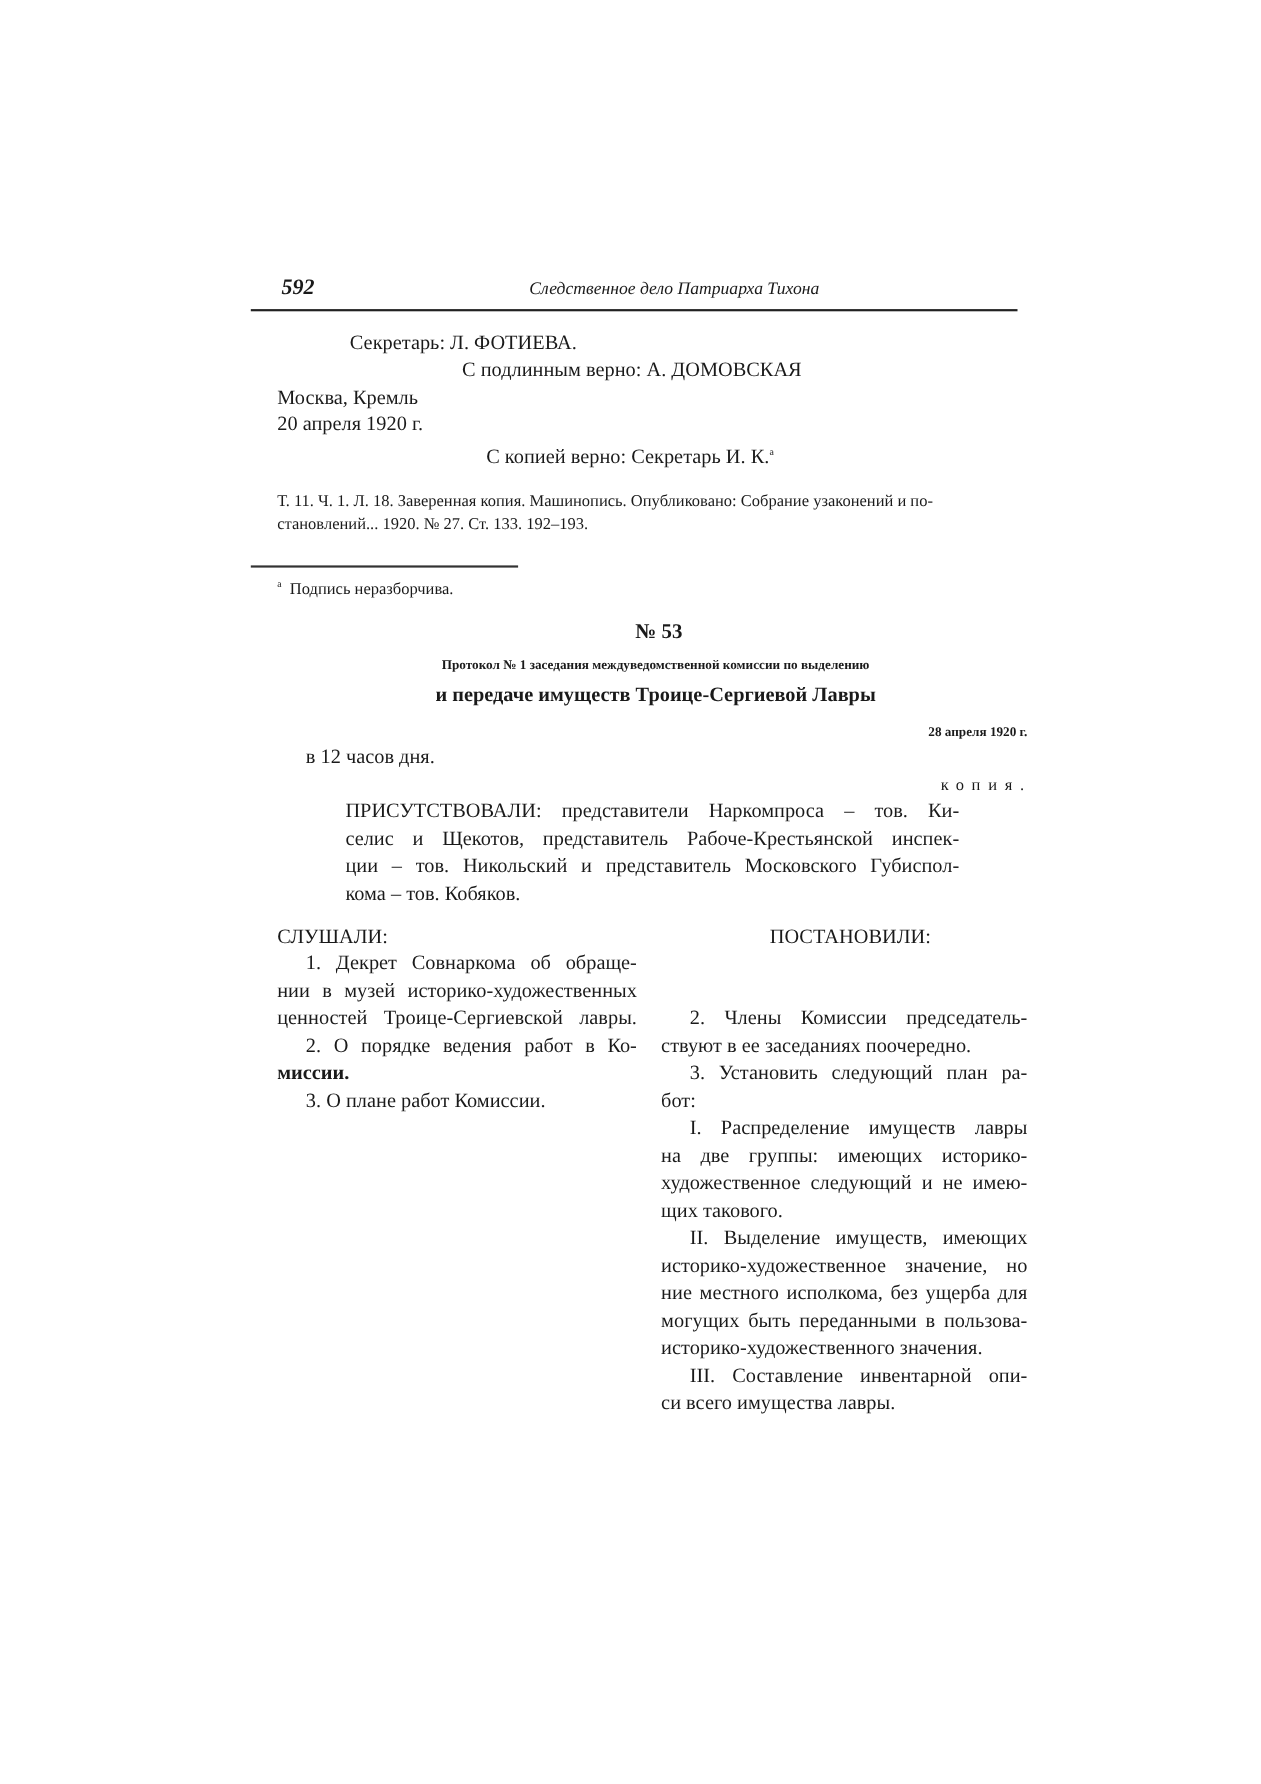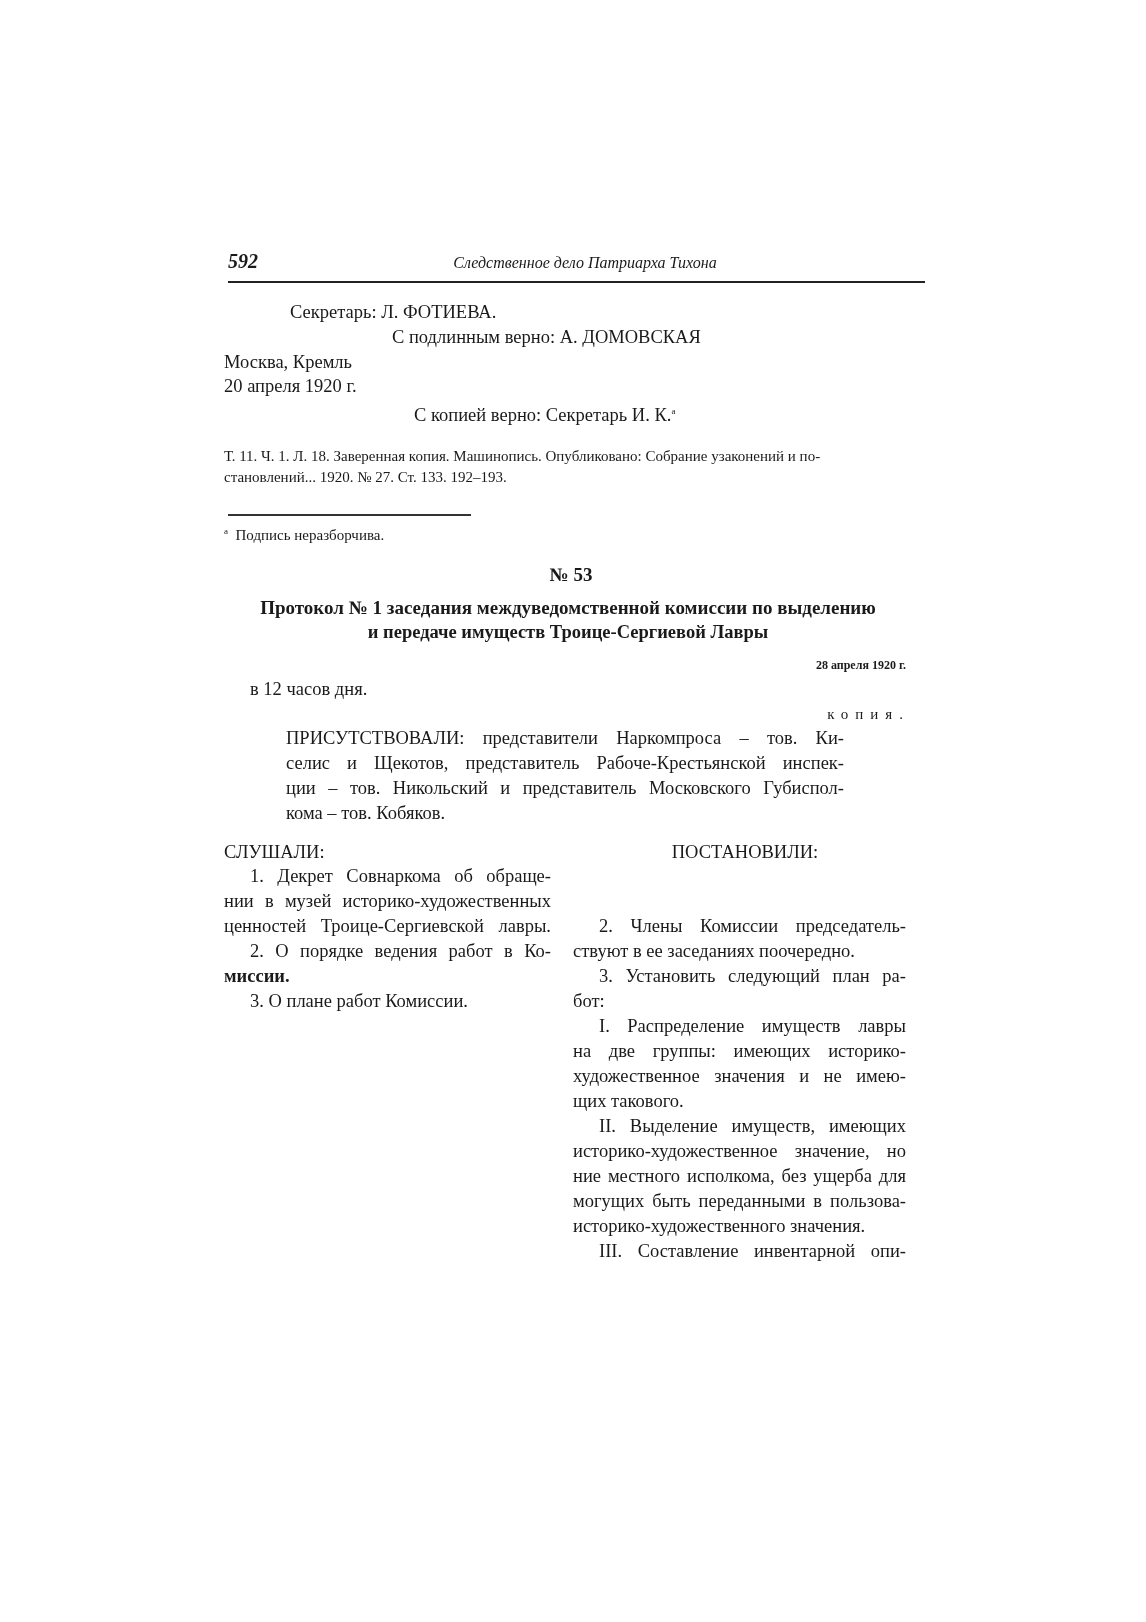--- a/index.html
+++ b/index.html
@@ -1,18 +1,18 @@
 <!DOCTYPE html>
 <html><head>
   <meta charset="utf-8">
   <style>
     html, body { margin: 0; padding: 0; background: #ffffff; }
     body { width: 1146px; height: 1622px; position: relative; overflow: hidden;
            font-family: "Liberation Serif", serif; color: #1a1a1a; }
-    .abs { position: absolute; white-space: nowrap; }
+    .abs { position: absolute; white-space: nowrap; margin-left: 28px; }
     .header-num { left: 228px; top: 250px; font-size: 20px; font-weight: bold; font-style: italic; }
     .header-title { left: 435px; top: 254px; font-size: 16px; font-style: italic; width: 300px; text-align: center; }
     .header-rule { position: absolute; left: 228px; top: 281px; width: 697px; height: 2px; background: #222; }
     .t18 { font-size: 18.5px; line-height: 25px; }
     .t15 { font-size: 15px; line-height: 20px; }
     .fn-rule { position: absolute; left: 228px; top: 514px; width: 243px; height: 1.5px; background: #333; }
     .bold { font-weight: bold; }
     .spaced { letter-spacing: 7px; font-size: 15px; }
     .col-line { font-size: 18.5px; line-height: 25px; }
     .just { text-align: justify; text-align-last: justify; display: block; white-space: nowrap; }
@@ -31,21 +31,21 @@
 <div class="abs t18" style="left:224px; top:374px;">20 апреля 1920 г.</div>
 <div class="abs t18" style="left:414px; top:399px;"><span>С копией верно: Секретарь И. К.</span><sup>а</sup></div>
 
 <div class="abs t15" style="left:224px; top:446px; width:684px;">Т. 11. Ч. 1. Л. 18. Заверенная копия. Машинопись. Опубликовано: Собрание узаконений и по-</div>
 <div class="abs t15" style="left:224px; top:467px;">становлений... 1920. № 27. Ст. 133. 192–193.</div>
 
 <div class="fn-rule"></div>
 <div class="abs t15" style="left:224px; top:521px;"><sup>а</sup>&nbsp;&nbsp;<span>Подпись неразборчива.</span></div>
 
 <div class="abs bold" style="left:0; width:1146px; top:564px; font-size:19px; text-align:center; padding-left:0;"><span style="display:inline-block; margin-left:-4px;">№ 53</span></div>
-<div class="abs bold" style="left:228px; width:680px; top:597px; font-size:19px; text-align:center;">Протокол № 1 заседания междуведомственной комиссии по выделению</div>
+<div class="abs bold" style="left:228px; width:680px; top:597px; font-size:12px; text-align:center;">Протокол № 1 заседания междуведомственной комиссии по выделению</div>
 <div class="abs bold" style="left:228px; width:680px; top:622px; font-size:18.5px; text-align:center;">и передаче имуществ Троице-Сергиевой Лавры</div>
 
 <div class="abs bold" style="left:700px; width:206px; top:658px; font-size:12px; text-align:right;">28 апреля 1920 г.</div>
 <div class="abs t18" style="left:250px; top:677px;">в 12 часов дня.</div>
 <div class="abs spaced" style="left:700px; width:210px; top:706px; text-align:right;">копия.</div>
 
 <div class="abs" style="left:286px; top:726px; width:558px;">
   <span class="col-line just">ПРИСУТСТВОВАЛИ: представители Наркомпроса – тов. Ки-</span>
   <span class="col-line just">селис и Щекотов, представитель Рабоче-Крестьянской инспек-</span>
   <span class="col-line just">ции – тов. Никольский и представитель Московского Губиспол-</span>
@@ -65,21 +65,22 @@
 </div>
 
 <div class="abs" style="left:573px; top:864px; width:333px;">
   <span class="col-line" style="display:block; height:50px;"></span>
   <span class="col-line just" style="padding-left:26px;">2. Члены Комиссии председатель-</span>
   <span class="col-line" style="display:block;">ствуют в ее заседаниях поочередно.</span>
   <span class="col-line just" style="padding-left:26px;">3. Установить следующий план ра-</span>
   <span class="col-line" style="display:block;">бот:</span>
   <span class="col-line just" style="padding-left:26px;">I. Распределение имуществ лавры</span>
   <span class="col-line just">на две группы: имеющих историко-</span>
-  <span class="col-line just">художественное значения и не имею-</span>
+  <span class="col-line just">художественное следующий и не имею-</span>
   <span class="col-line" style="display:block;">щих такового.</span>
   <span class="col-line just" style="padding-left:26px;">II. Выделение имуществ, имеющих</span>
   <span class="col-line just">историко-художественное значение, но</span>
   <span class="col-line just">ние местного исполкома, без ущерба для</span>
   <span class="col-line just">могущих быть переданными в пользова-</span>
   <span class="col-line" style="display:block;">историко-художественного значения.</span>
   <span class="col-line just" style="padding-left:26px;">III. Составление инвентарной опи-</span>
+  <span class="col-line" style="display:block;">си всего имущества лавры.</span>
 </div>
 
 </body></html>

